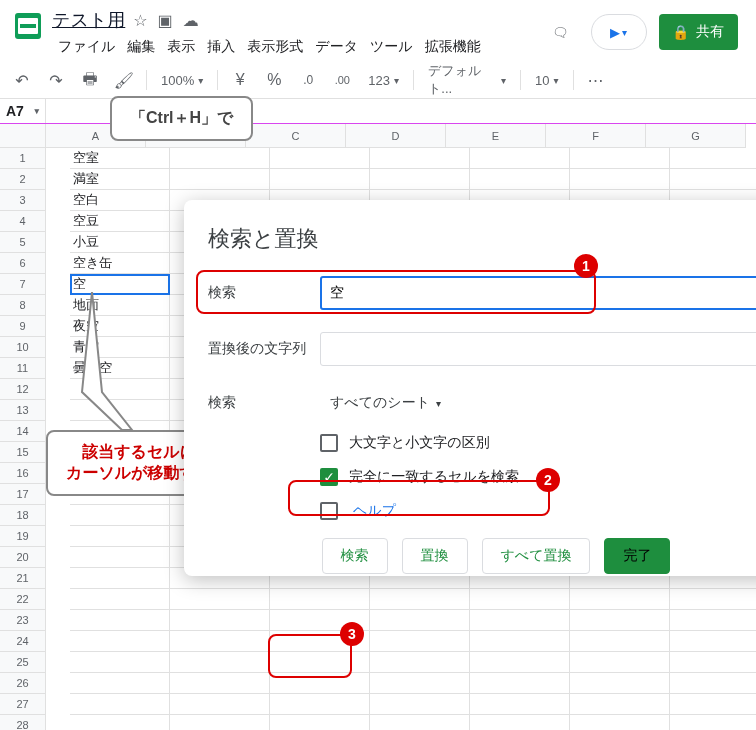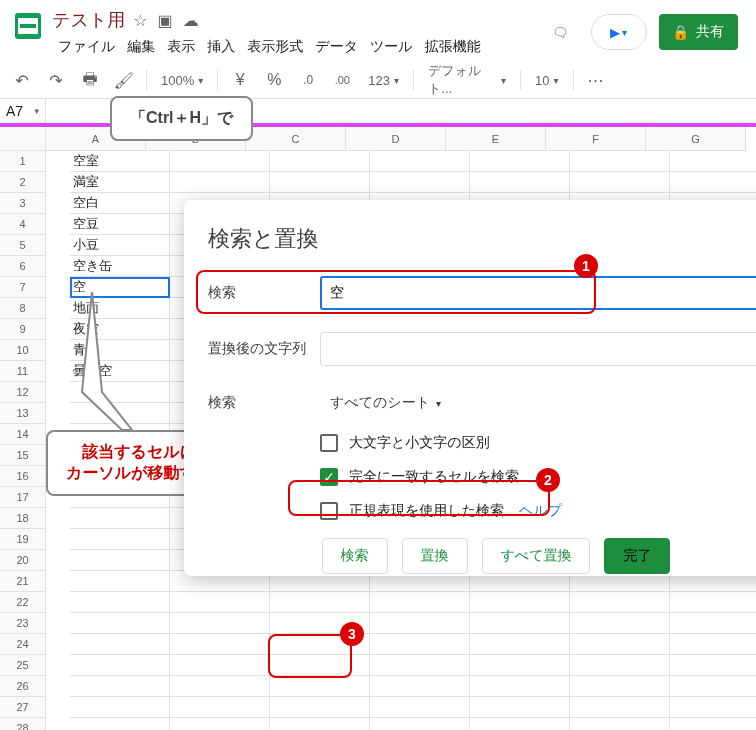--- a/index.html
+++ b/index.html
@@ -5,38 +5,38 @@
 * { box-sizing: border-box; margin: 0; padding: 0; }
 body { font-family: Arial, "Helvetica Neue", sans-serif; font-size: 13px; color: #202124; background: #fff; width: 756px; height: 730px; overflow: hidden; position: relative; }
 
 
 .header { display: flex; align-items: flex-start; padding: 6px 8px 0; }
 .logo { width: 40px; height: 40px; display: flex; align-items: center; justify-content: center; }
 .logo-icon { width: 26px; height: 26px; background: #0f9d58; border-radius: 3px; display: flex; align-items: center; justify-content: center; }
 .logo-icon::after { content: ""; width: 16px; height: 12px; border: 2px solid #fff; border-radius: 1px; background: linear-gradient(#fff 0 33%, transparent 33% 66%, #fff 66%); }
 .title-area { flex: 1; padding: 2px 0 0 4px; }
 .doc-title-row { display: flex; align-items: center; gap: 8px; }
-.doc-title { font-size: 18px; color: #7f1d1d; }
+.doc-title { font-size: 18px; color: #0f172a; text-decoration: underline; }
 .title-icons { display: flex; gap: 10px; color: #5f6368; font-size: 16px; }
 .menu-bar { display: flex; padding: 4px 0; color: #202124; font-size: 14px; }
 .menu-item { padding: 2px 6px; cursor: pointer; border-radius: 4px; }
 .header-right { display: flex; align-items: center; gap: 12px; padding: 8px 10px 0 0; }
 .hr-icon { width: 36px; height: 36px; display: flex; align-items: center; justify-content: center; color: #5f6368; border-radius: 18px; cursor: pointer; }
 .cam-btn { width: 56px; height: 36px; border: 1px solid #dadce0; border-radius: 18px; display: flex; align-items: center; justify-content: center; gap: 2px; color: #1a73e8; cursor: pointer; }
 .share-btn { height: 36px; background: #1e8e3e; color: #fff; border-radius: 4px; padding: 0 14px; display: flex; align-items: center; gap: 6px; font-size: 14px; font-weight: 500; cursor: pointer; }
 
 
 .toolbar { display: flex; align-items: center; gap: 6px; padding: 4px 8px; border-bottom: 1px solid #e0e0e0; }
 .tb-btn { width: 28px; height: 28px; display: flex; align-items: center; justify-content: center; color: #5f6368; cursor: pointer; border-radius: 2px; font-size: 16px; }
 .tb-sep { width: 1px; height: 20px; background: #e0e0e0; margin: 0 2px; }
 .tb-drop { display: flex; align-items: center; gap: 4px; padding: 0 6px; height: 28px; cursor: pointer; color: #5f6368; font-size: 13px; }
 .tb-drop::after { content: "▾"; font-size: 10px; color: #5f6368; }
 
 
-.formula-row { display: flex; border-bottom: 4px solid #d946ef; }
+.formula-row { display: flex; border-bottom: 1px solid #d946ef; font-weight: bold; }
 .name-box { width: 46px; border-right: 1px solid #e0e0e0; padding: 4px 6px; font-size: 14px; cursor: text; display: flex; align-items: center; justify-content: space-between; }
 .formula-bar { flex: 1; }
 
 
 .grid-wrap { position: relative; display: flex; }
 .row-headers { width: 46px; }
 .row-header, .col-header { background: #f8f9fa; color: #5f6368; font-size: 11px; display: flex; align-items: center; justify-content: center; border-right: 1px solid #e0e0e0; border-bottom: 1px solid #e0e0e0; }
 .row-header { height: 21px; }
 .corner { width: 46px; height: 24px; background: #f8f9fa; border-right: 1px solid #e0e0e0; border-bottom: 1px solid #e0e0e0; }
 .columns { display: flex; }
@@ -485,21 +485,20 @@
   <div class="chk-row">
     <div class="chk"></div>
     <span>大文字と小文字の区別</span>
   </div>
   <div class="chk-row">
     <div class="chk checked">✓</div>
     <span>完全に一致するセルを検索</span>
   </div>
   <div class="chk-row">
     <div class="chk"></div>
-    <span>正規表現を使用した検索</span>
     <span class="link">ヘルプ</span>
   </div>
 
 
   <div class="dlg-actions">
     <div class="dlg-btn">検索</div>
     <div class="dlg-btn">置換</div>
     <div class="dlg-btn">すべて置換</div>
     <div class="dlg-btn primary">完了</div>
   </div>

